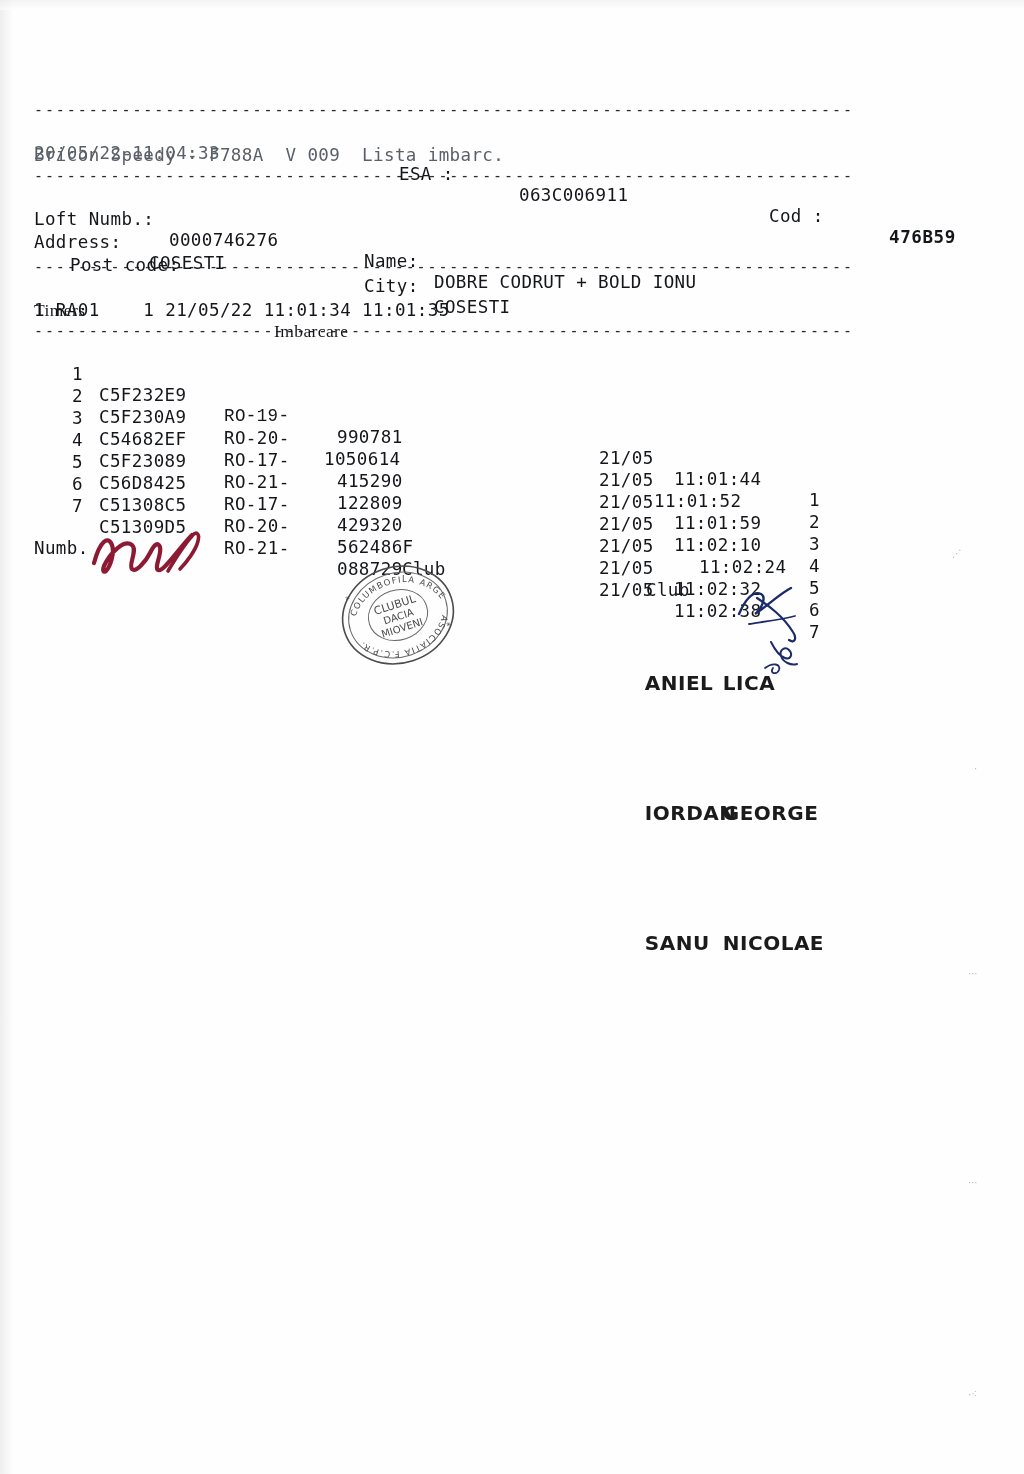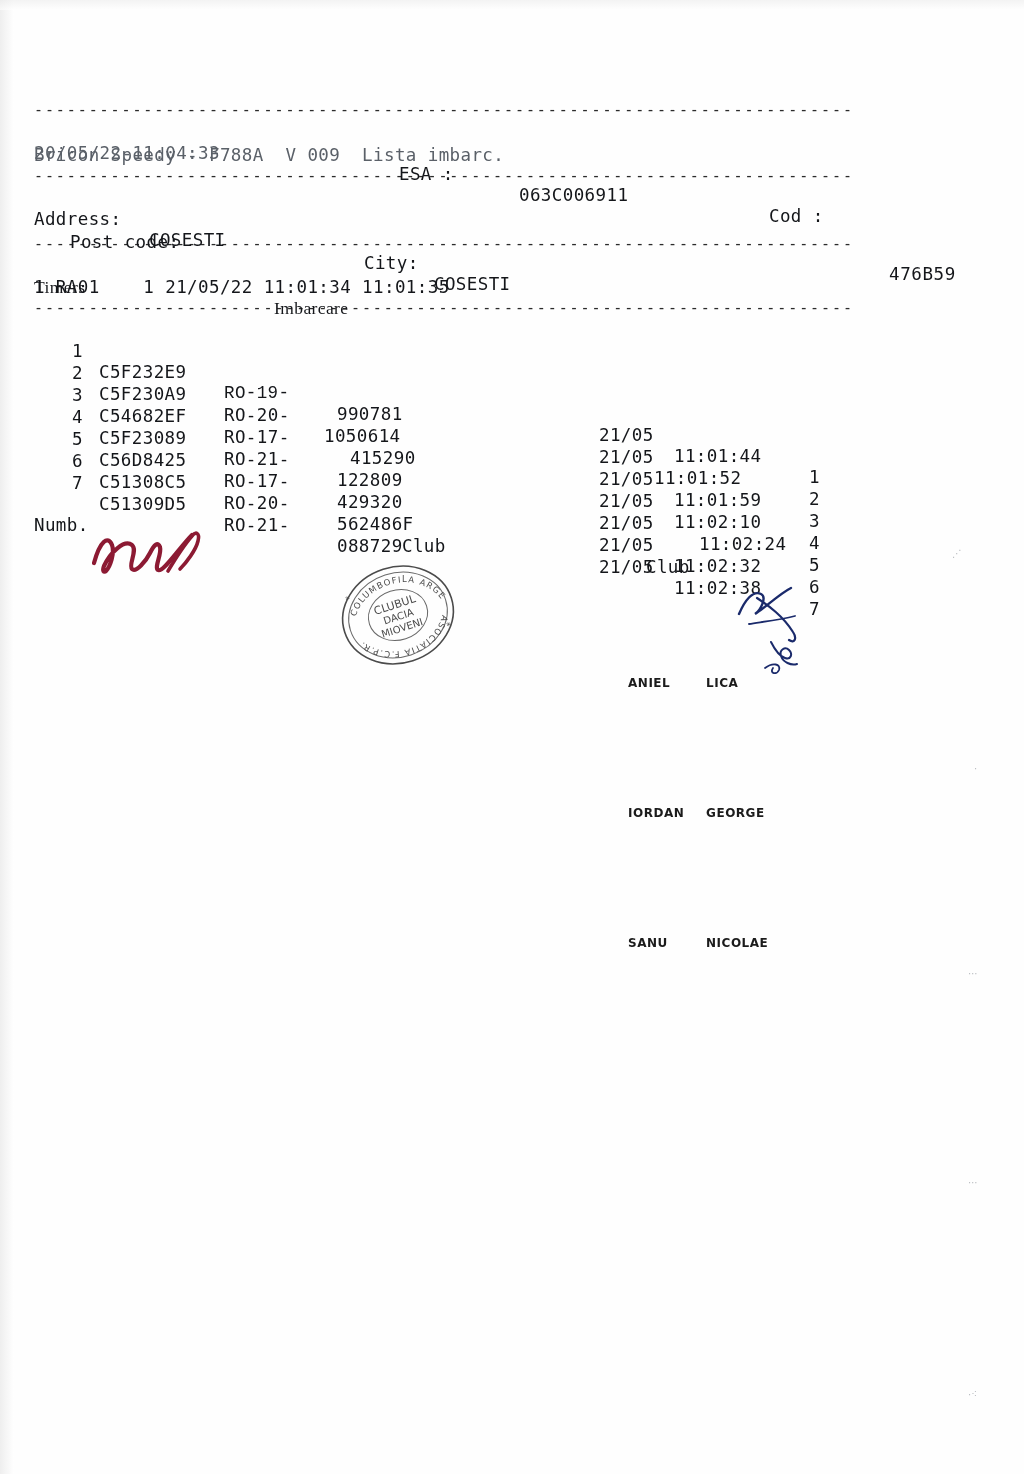--- a/index.html
+++ b/index.html
@@ -61,21 +61,21 @@
     height: 21px;
   }
   .hdr-line {
     position: relative;
     height: 23px;
     white-space: pre;
   }
   .abs { position: absolute; white-space: pre; }
 
   .faded { color: #5a6068; }
-  .bold-code { font-weight: normal; letter-spacing: 0.6px; margin-top: 37px; }
+  .bold-code { font-weight: bold; letter-spacing: 0.6px; }
 
   .list { margin-top: 3px; }
   .list .row { height: 22px; }
 
   .sig-labels { margin-top: 20px; height: 26px; position: relative; white-space: pre; }
 
   
   .signature-red {
     position: absolute;
     left: 88px;
@@ -91,21 +91,21 @@
     width: 130px;
     height: 110px;
   }
   
   .names-stamp {
     position: absolute;
     left: 600px;
     top: 592px;
     font-family: "DejaVu Sans", sans-serif;
     font-weight: bold;
-    font-size: 12px;
+    font-size: 20px;
     line-height: 26px;
     color: #1b1b1b;
     letter-spacing: .5px;
     white-space: pre;
   }
   .names-stamp .col2 { display: inline-block; width: 78px; }
   .blue-sigs {
     position: absolute;
     left: 735px;
     top: 580px;
@@ -135,20 +135,26 @@
       <span class="abs" style="left:365px;">ESA :</span>
       <span class="abs" style="left:485px;">063C006911</span>
       <span class="abs" style="left:735px;">Cod :</span>
       <span class="abs bold-code" style="left:855px;">476B59</span>
     </div>
 
     <div class="row faded">Bricon Speedy - F788A  V 009  Lista imbarc.</div>
 
     <div class="rule">---------------------------------------------------------------------------</div>
 
+    <div class="hdr-line">
+      <span class="abs" style="left:0;">Loft Numb.:</span>
+      <span class="abs" style="left:135px;">0000746276</span>
+      <span class="abs" style="left:330px;">Name:</span>
+      <span class="abs" style="left:400px;">DOBRE CODRUT + BOLD IONU</span>
+    </div>
 
     <div class="hdr-line">
       <span class="abs" style="left:0;">Address:</span>
       <span class="abs" style="left:115px;">COSESTI</span>
     </div>
 
     <div class="hdr-line">
       <span class="abs" style="left:0;margin-left:36px;">Post code:</span>
       <span class="abs" style="left:330px;">City:</span>
       <span class="abs" style="left:400px;">COSESTI</span>
@@ -184,21 +190,21 @@
         <span class="abs" style="left:290px;">1050614</span>
         <span class="abs" style="left:565px;">21/05</span>
         <span class="abs" style="left:620px;">11:01:52</span>
         <span class="abs" style="left:775px;">2</span>
       </div>
 
       <div class="row">
         <span class="abs" style="left:38px;">3</span>
         <span class="abs" style="left:65px;">C54682EF</span>
         <span class="abs" style="left:190px;">RO-17-</span>
-        <span class="abs" style="left:303px;margin-left:13px;">415290</span>
+        <span class="abs" style="left:303px;">415290</span>
         <span class="abs" style="left:565px;">21/05</span>
         <span class="abs" style="left:640px;">11:01:59</span>
         <span class="abs" style="left:775px;">3</span>
       </div>
 
       <div class="row">
         <span class="abs" style="left:38px;">4</span>
         <span class="abs" style="left:65px;">C5F23089</span>
         <span class="abs" style="left:190px;">RO-21-</span>
         <span class="abs" style="left:303px;">122809</span>

